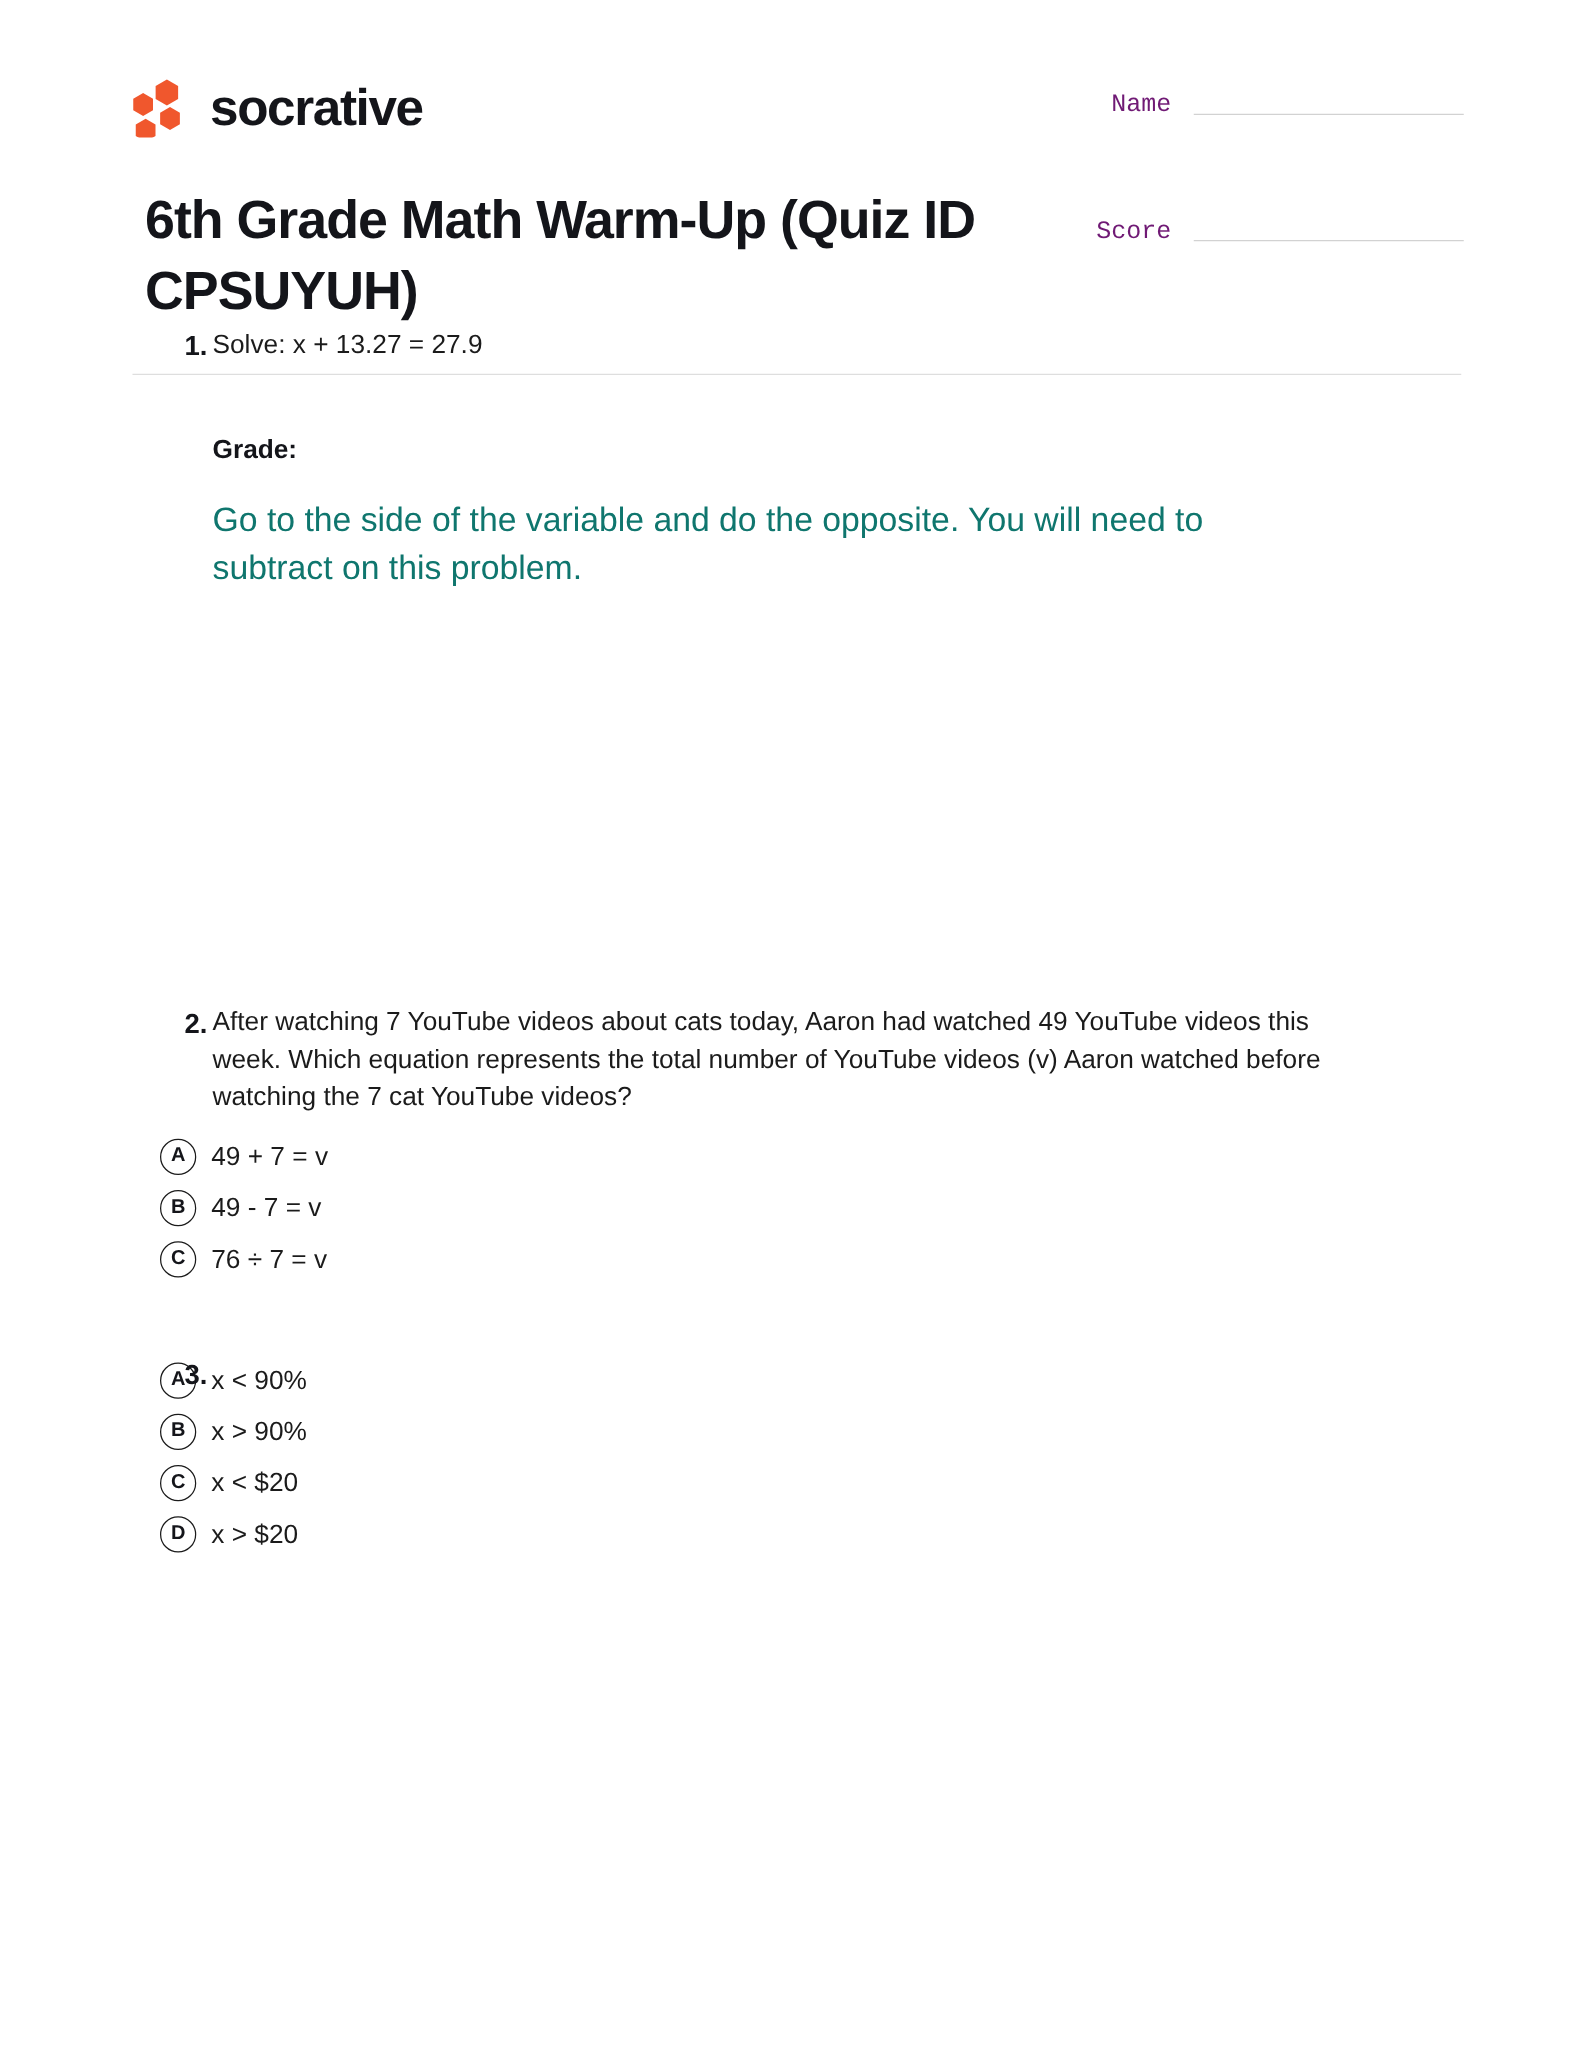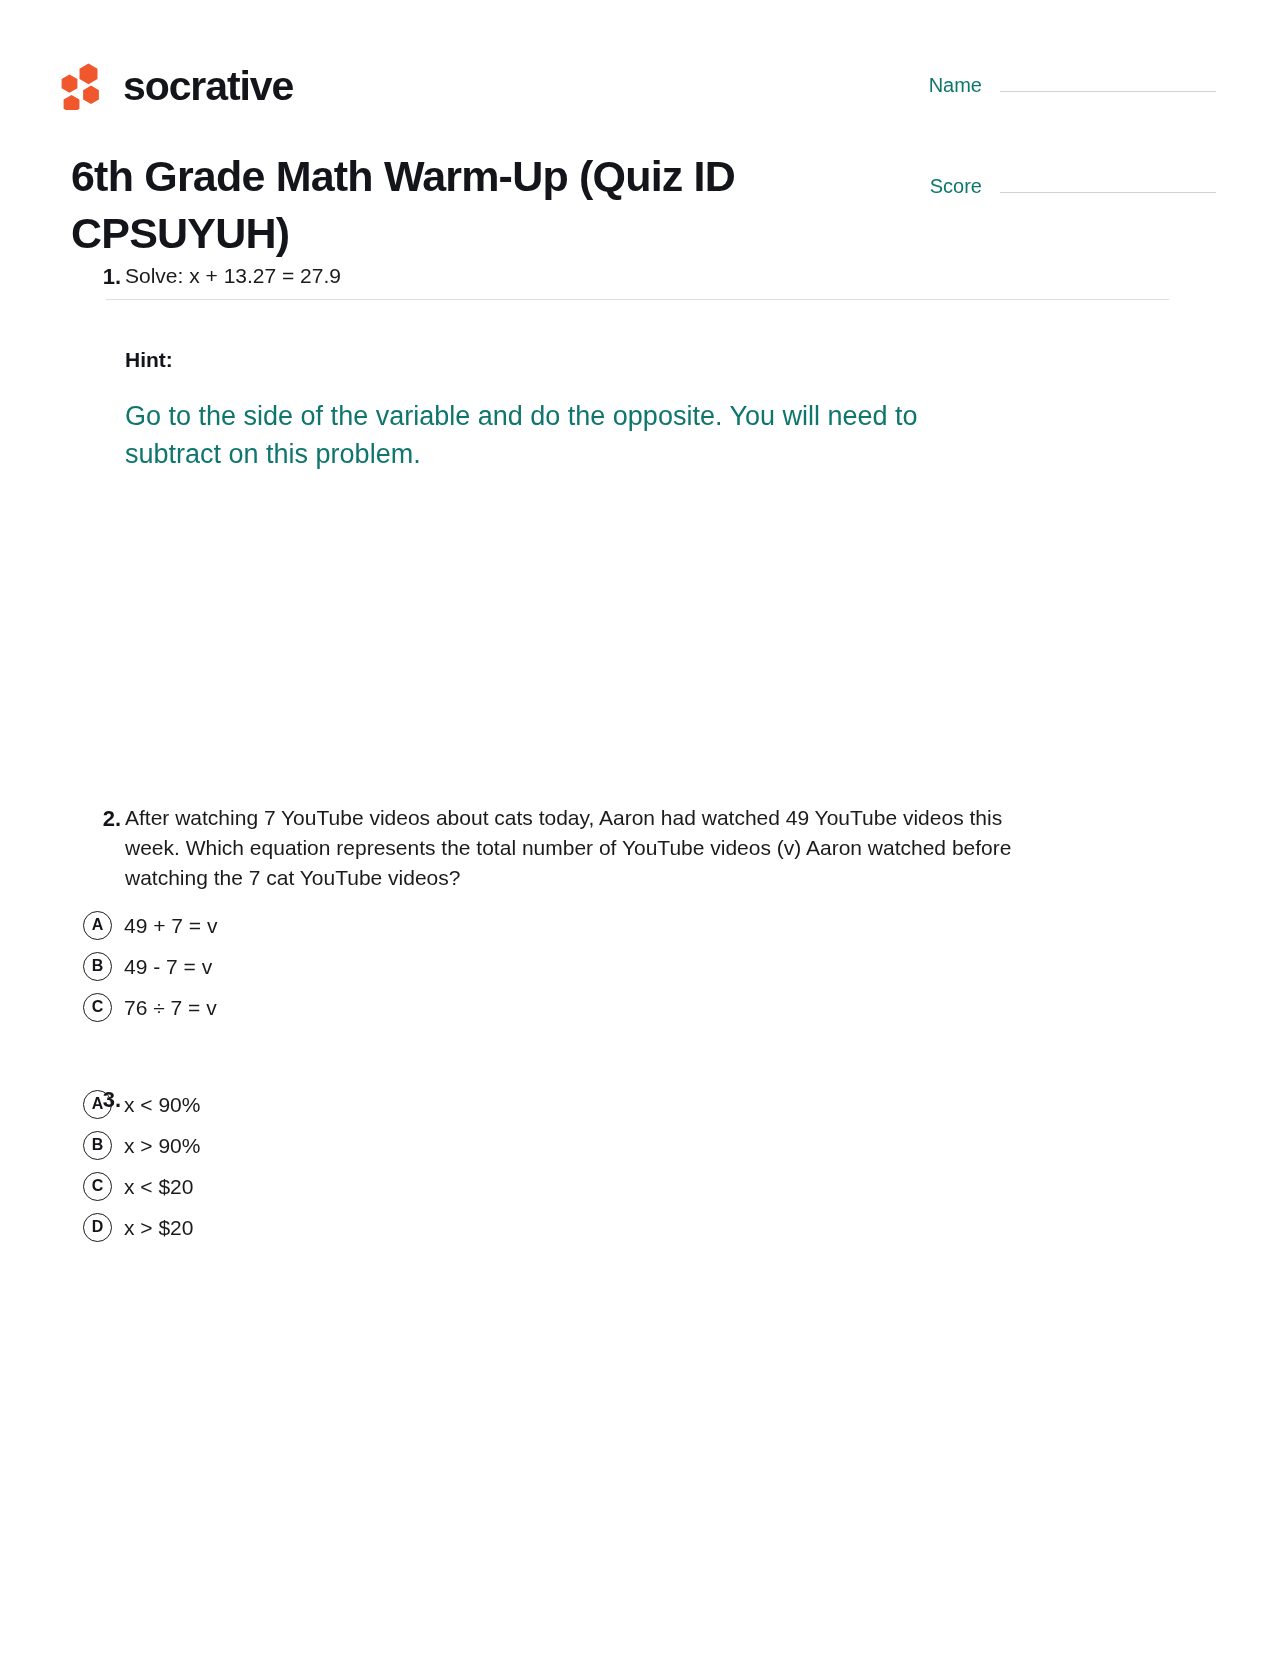--- a/index.html
+++ b/index.html
@@ -12,21 +12,21 @@
     height: 1653px;
     font-family: "Liberation Sans", sans-serif;
     color: #1a1a1a;
     -webkit-font-smoothing: antialiased;
   }
   .page {
     position: relative;
     width: 1275px;
     height: 1653px;
     box-sizing: border-box;
-    padding: 0 59px;
+    padding: 0 104px;
   }
 
   
   .header {
     position: relative;
     height: 230px;
   }
   .brand {
     position: absolute;
     left: 0;
@@ -56,23 +56,24 @@
   }
   .meta-row {
     display: flex;
     align-items: flex-end;
     justify-content: flex-end;
     gap: 18px;
     height: 29px;
   }
   .meta-label {
     font-size: 20px;
-    color: #0f766e;
+    color: #701a75;
     line-height: 1;
     white-space: nowrap;
+    font-family: Liberation Mono, monospace;
   }
   .meta-rule {
     width: 216px;
     border-bottom: 1.6px solid #d2d2d2;
     height: 1px;
     margin-bottom: 3px;
   }
   .meta-score {
     margin-top: 72px;
   }
@@ -222,21 +223,21 @@
 
   <div class="questions">
 
     <div class="question">
       <div class="q-num">
         <span class="q-num-inner">1.</span>
       </div>
       <div class="q-text">Solve: x + 13.27 = 27.9</div>
 
       <div class="hint-block">
-        <div class="hint-label">Hint:</div>
+        <div class="hint-label">Grade:</div>
         <div class="hint-body">Go to the side of the variable and do the opposite. You will need to subtract on this problem.</div>
       </div>
 
       <div class="work-space"></div>
     </div>
 
     <div class="gap-q2"></div>
 
     <div class="question">
       <div class="q-num">

